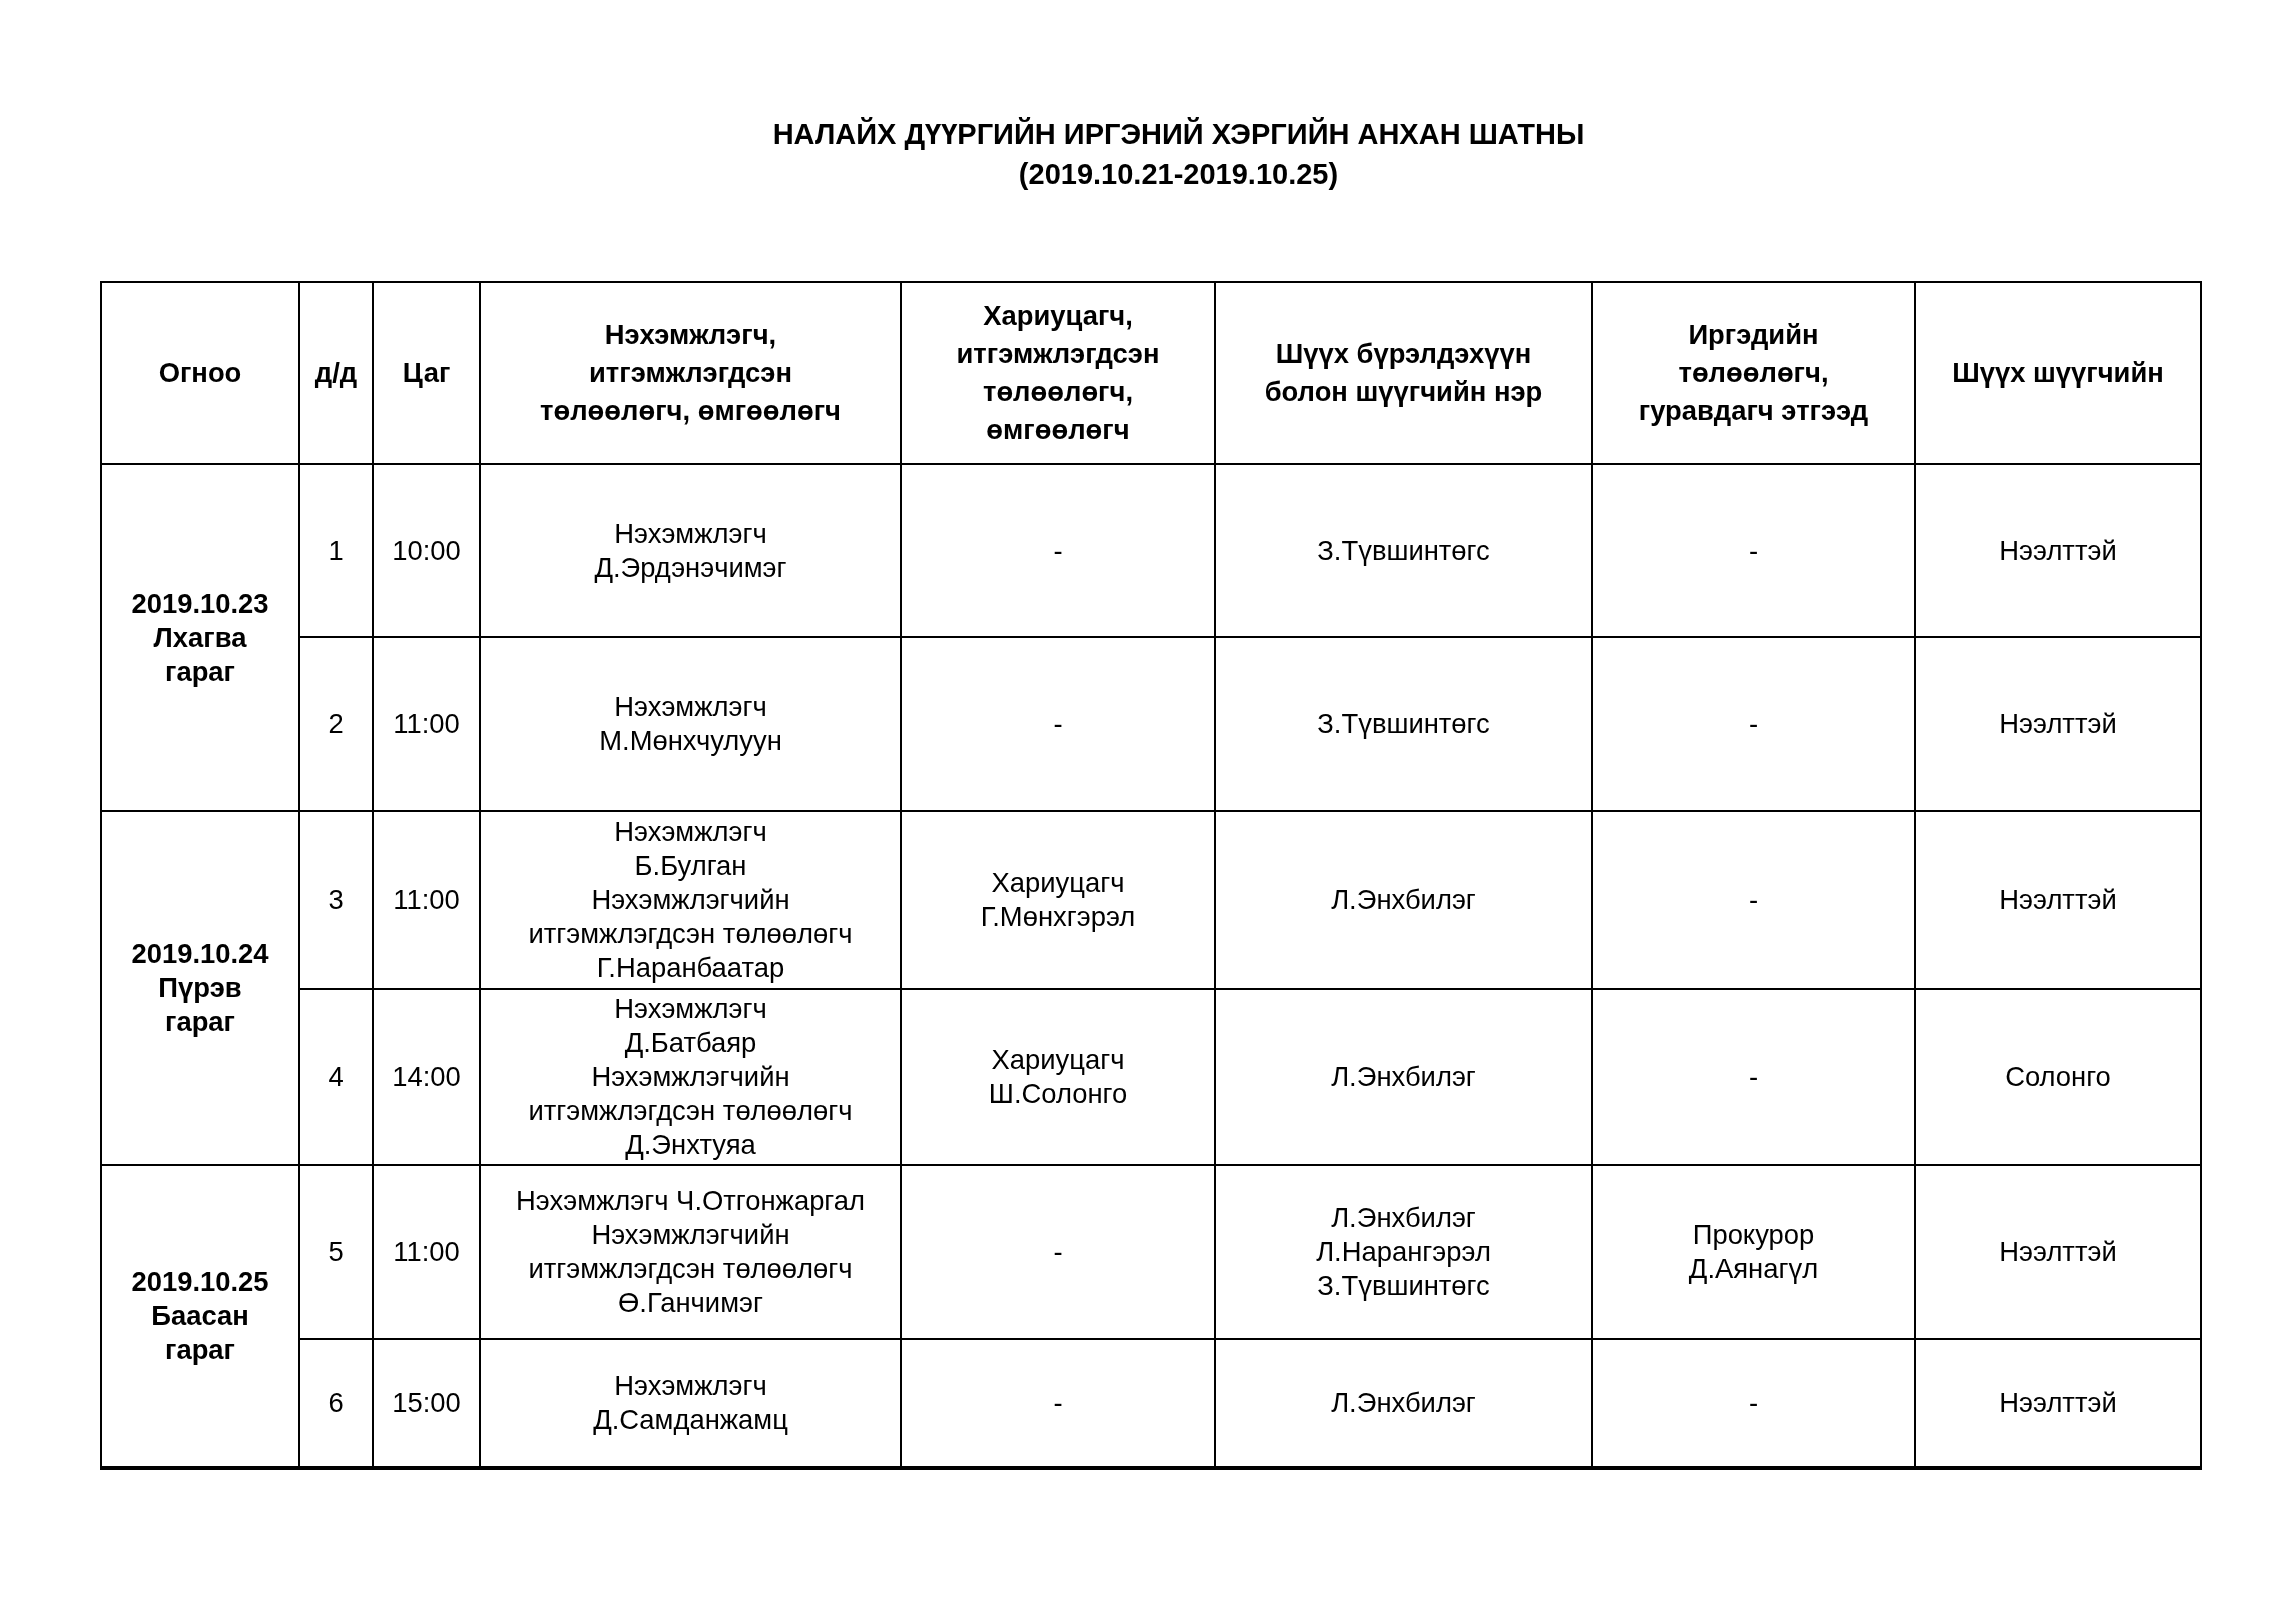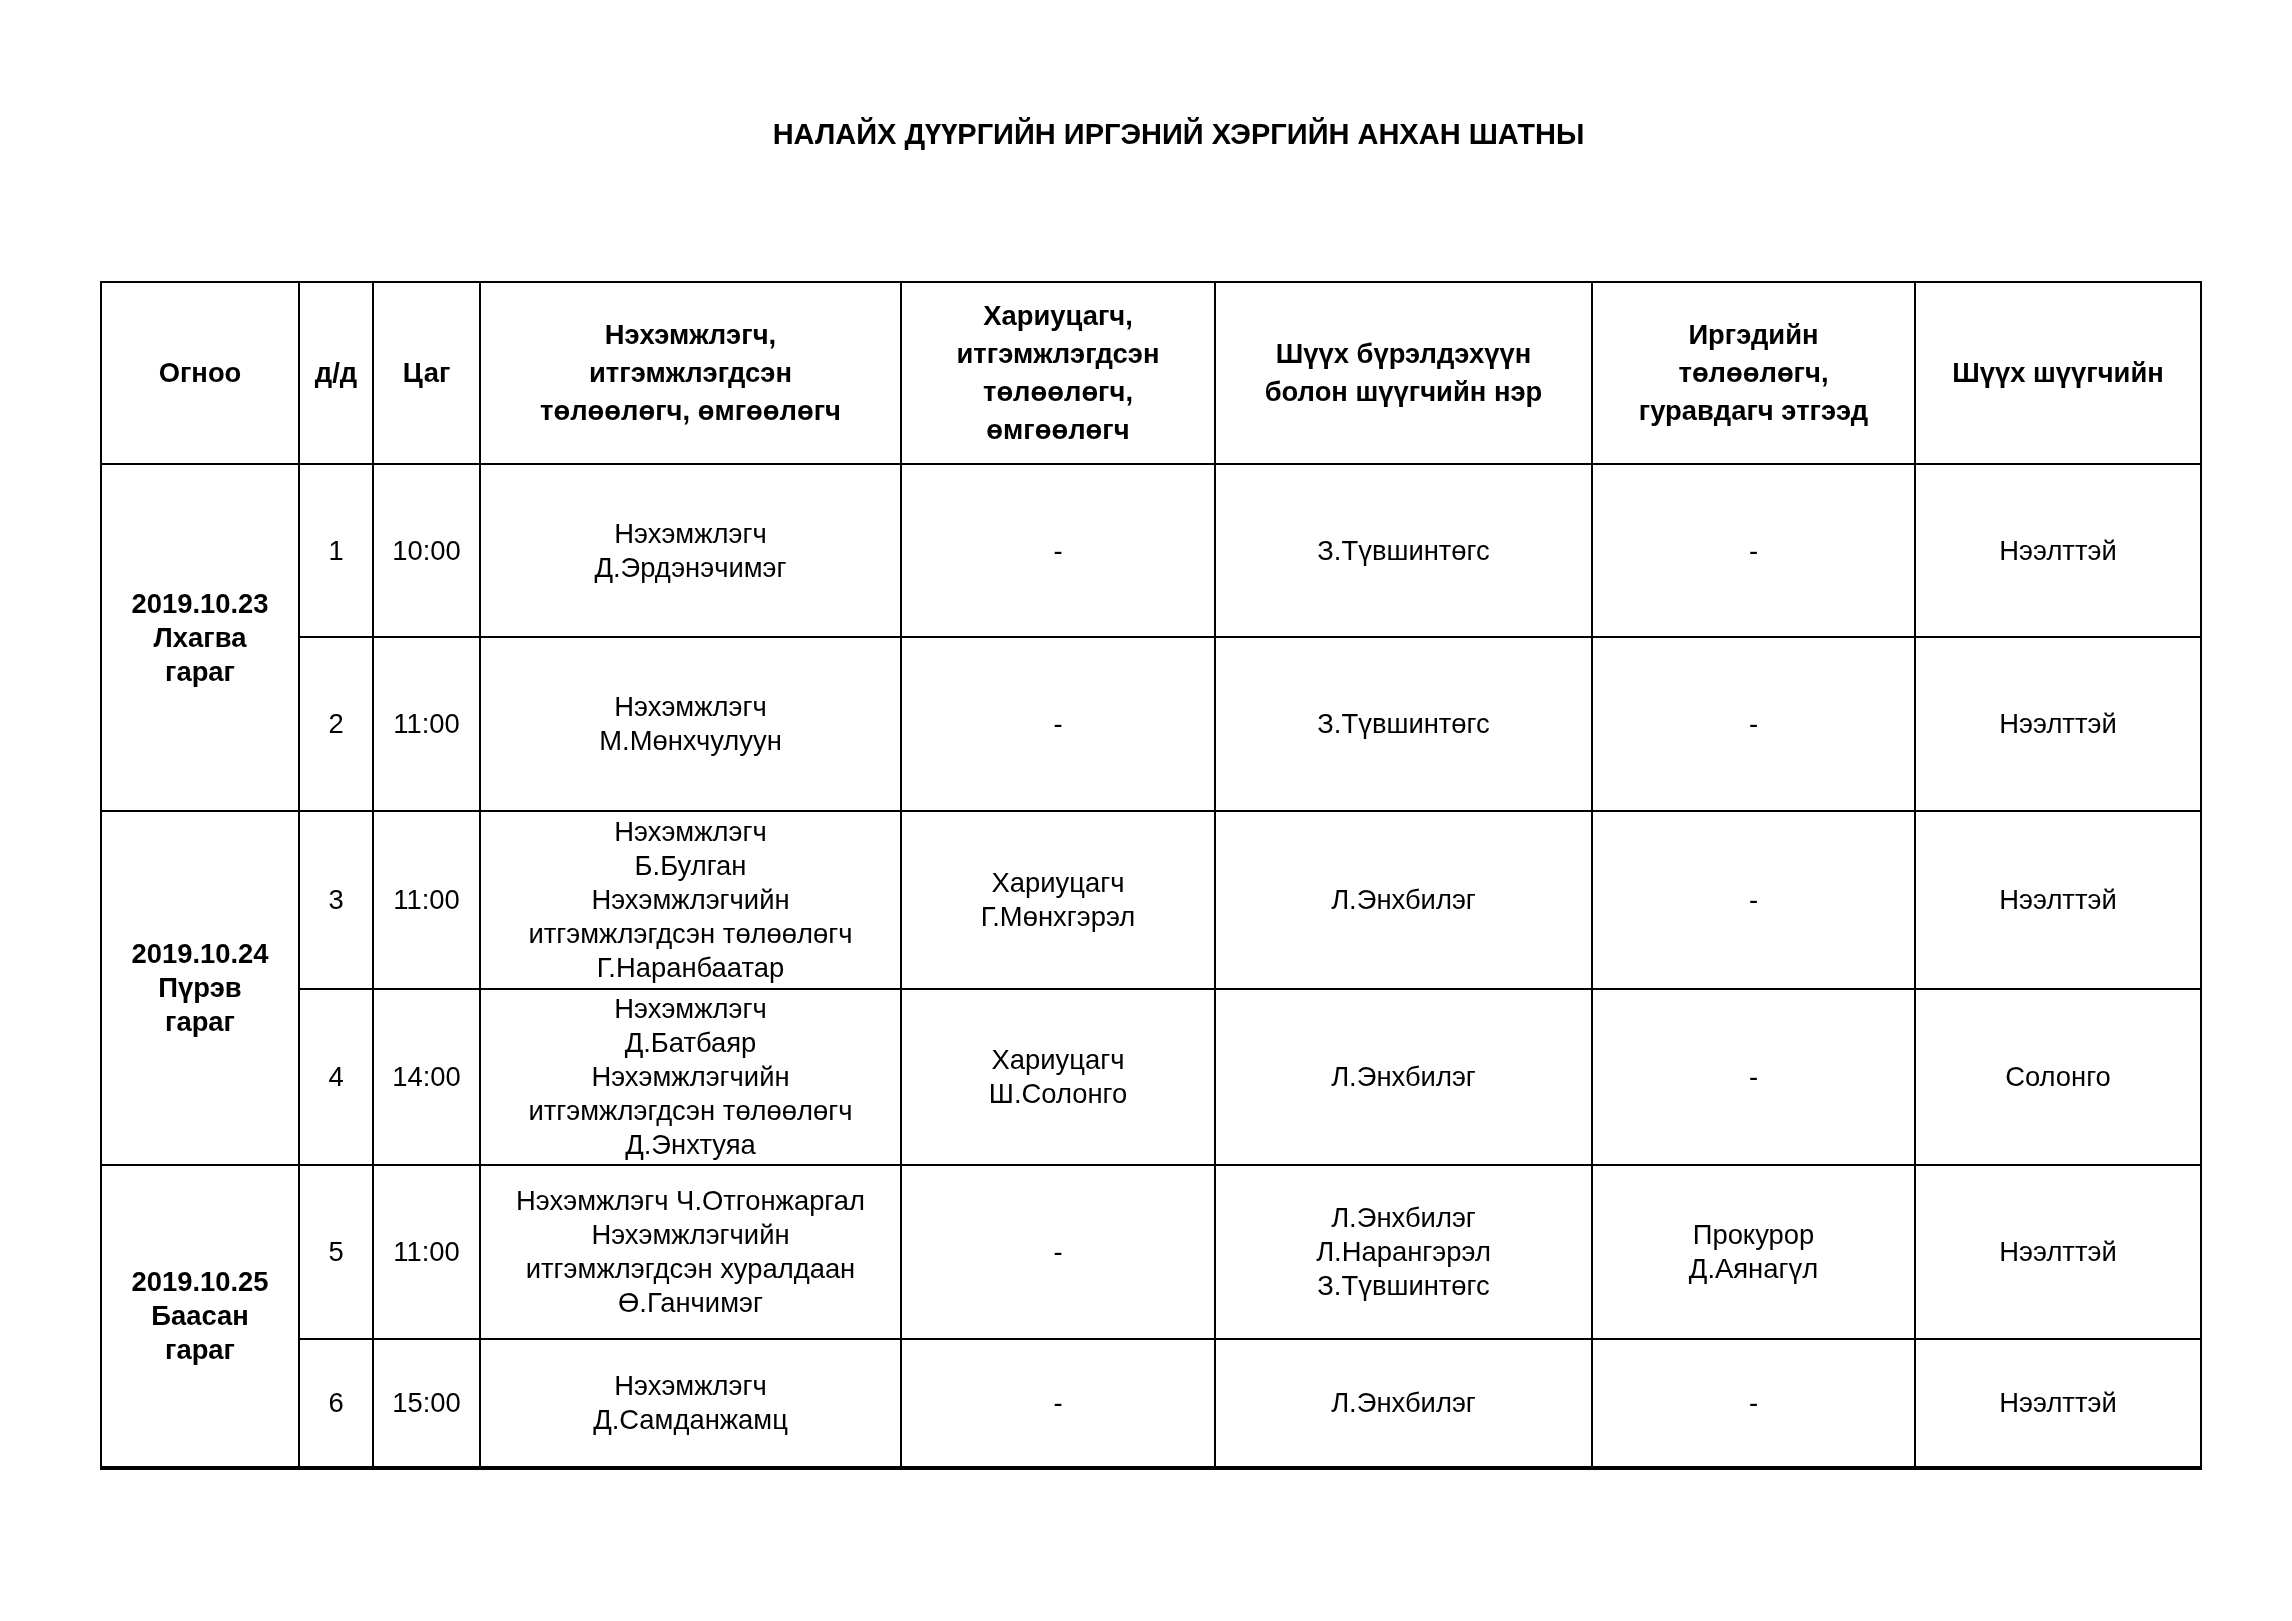--- a/index.html
+++ b/index.html
@@ -71,20 +71,21 @@
     padding-top: 27.4px;
   }
 </style>
 </head>
 <body>
 
 <div class="page">
 
   <div class="title-block">
     <div class="title-line">НАЛАЙХ ДҮҮРГИЙН ИРГЭНИЙ ХЭРГИЙН АНХАН ШАТНЫ</div>
+    <div class="title-line">(2019.10.21-2019.10.25)</div>
   </div>
 
   <table class="schedule">
     <colgroup>
       <col style="width:198px">
       <col style="width:74px">
       <col style="width:107px">
       <col style="width:421px">
       <col style="width:314px">
       <col style="width:377px">
@@ -167,21 +168,21 @@
           <td class="c-hearing">Солонго</td>
         </tr>
         <tr style="height: 174px;">
           <td class="c-date" rowspan="2">2019.10.25
 Баасан
 гараг</td>
           <td class="c-no">5</td>
           <td class="c-time">11:00</td>
           <td class="c-plaintiff">Нэхэмжлэгч Ч.Отгонжаргал
 Нэхэмжлэгчийн
-итгэмжлэгдсэн хуралдаан
+итгэмжлэгдсэн төлөөлөгч
 Ө.Ганчимэг</td>
           <td class="c-defendant">-</td>
           <td class="c-judge">Л.Энхбилэг
 Л.Нарангэрэл
 З.Түвшинтөгс</td>
           <td class="c-rep">Прокурор
 Д.Аянагүл</td>
           <td class="c-hearing">Нээлттэй</td>
         </tr>
         <tr style="height: 129px;">

